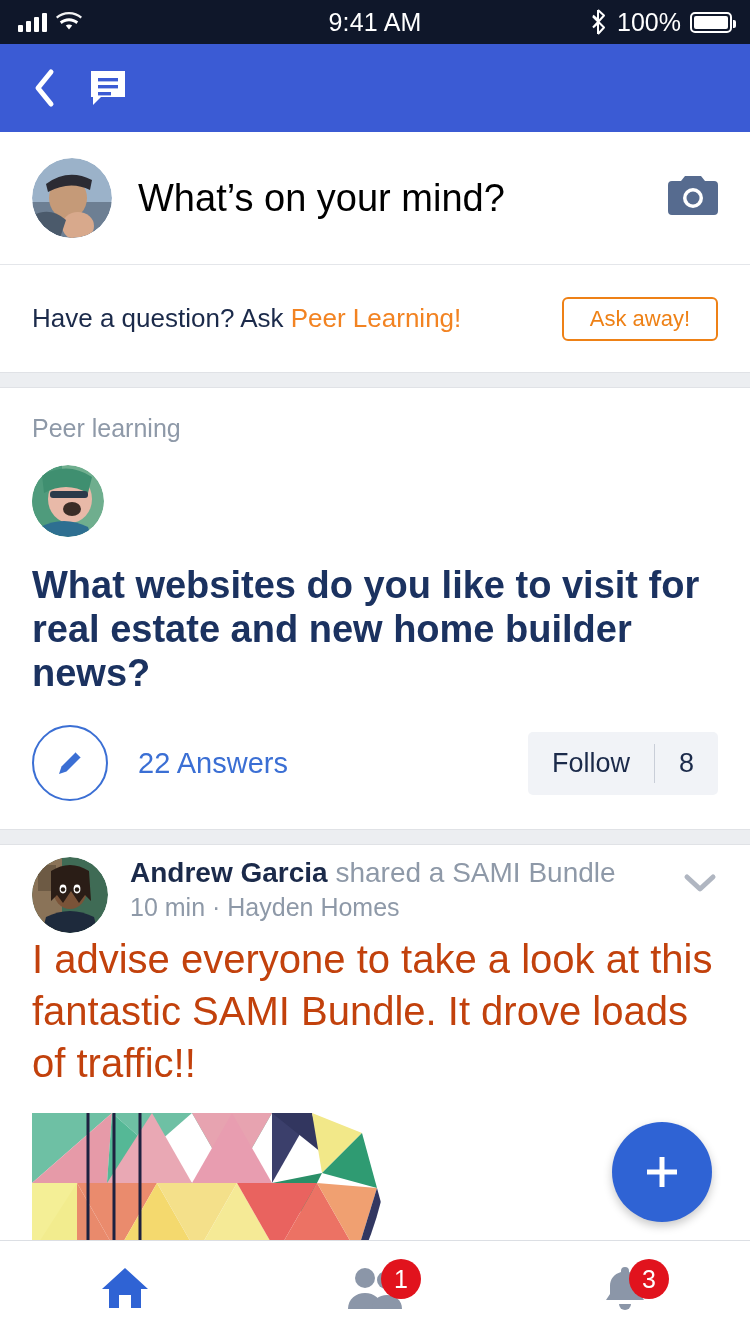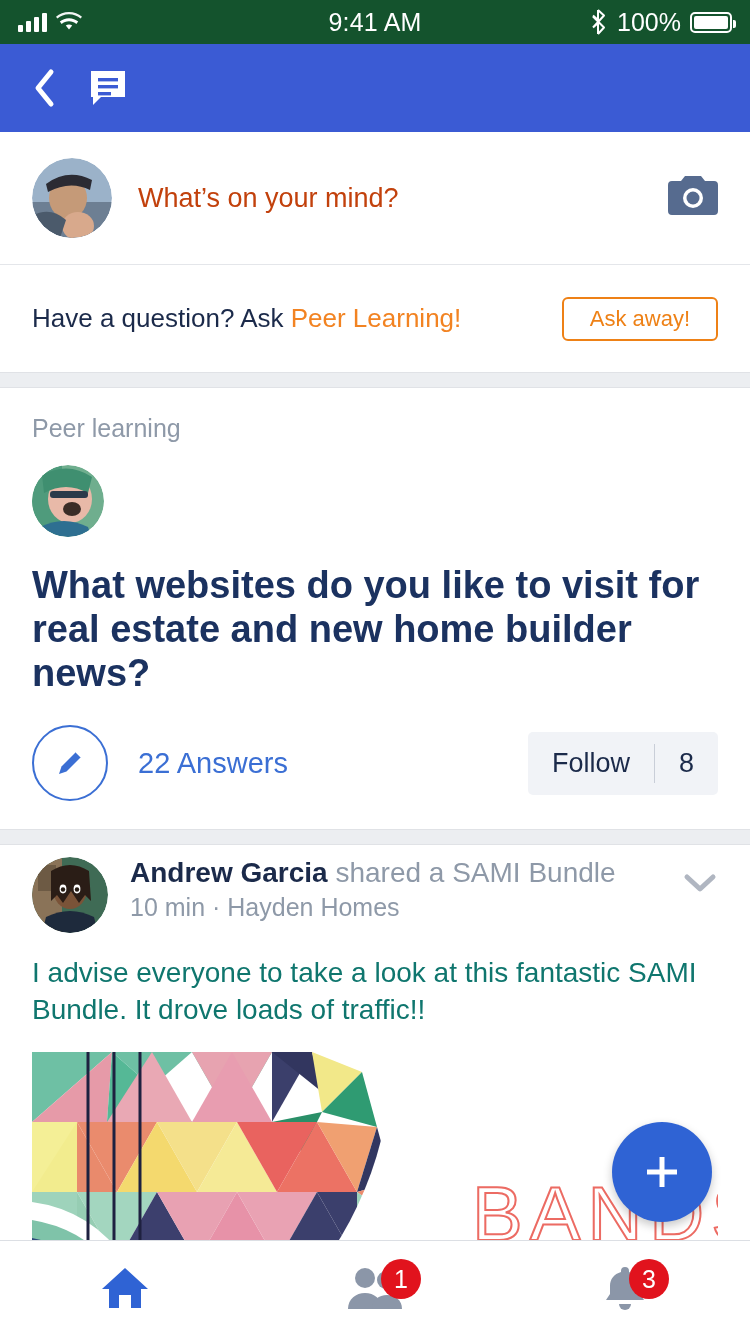--- a/index.html
+++ b/index.html
@@ -6,21 +6,21 @@
   html, body {
     width: 750px; height: 1334px;
     font-family: "Liberation Sans", sans-serif;
     background: #ffffff;
     overflow: hidden;
   }
   .phone { position: relative; width: 750px; height: 1334px; background: #ffffff; overflow: hidden; }
 
   
   .statusbar {
-    height: 44px; background: #14532d;
+    height: 44px; background: #0f172a;
     display: flex; align-items: center; justify-content: space-between;
     padding: 0 18px; color: #ffffff;
   }
   .sb-left, .sb-right { display: flex; align-items: center; gap: 9px; }
   .sb-time { font-size: 25px; letter-spacing: .2px; position: absolute; left: 0; right: 0; text-align: center; pointer-events: none; }
   .bars { display: flex; align-items: flex-end; gap: 3px; height: 20px; }
   .bars i { display: block; width: 5px; background: #fff; border-radius: 1px; }
   .bars i:nth-child(1){ height: 7px; }
   .bars i:nth-child(2){ height: 11px; }
   .bars i:nth-child(3){ height: 15px; }
@@ -43,21 +43,21 @@
   .search-ph { color: #9db2e8; font-size: 27px; }
   .msg-btn { width: 56px; display: flex; align-items: center; justify-content: center; cursor: pointer; }
 
   
   .composer {
     height: 133px; background: #fff; display: flex; align-items: center;
     padding: 0 32px; gap: 26px; border-bottom: 1px solid #e4e6ea;
   }
   .avatar { border-radius: 50%; overflow: hidden; flex: none; position: relative; }
   .composer .avatar { width: 80px; height: 80px; }
-  .composer-ph { flex: 1; color: #c2410c; font-size: 27px; }
+  .composer-ph { flex: 1; color: #000000; font-size: 38px; }
 
   
   .ask-strip {
     height: 107px; background: #fff; display: flex; align-items: center;
     padding: 0 32px; justify-content: space-between;
   }
   .ask-text { font-size: 26px; color: #1b2a4a; }
   .ask-text b { font-weight: normal; }
   .ask-link { color: #f28322; }
   .ask-btn {
@@ -91,21 +91,21 @@
   .follow-group { display: flex; align-items: stretch; background: #f1f3f7; border-radius: 5px; overflow: hidden; }
   .follow-btn { padding: 16px 24px; font-size: 27px; color: #1b2a4a; cursor: pointer; }
   .follow-div { width: 1px; background: #c9ced8; margin: 12px 0; }
   .follow-count { padding: 16px 24px; font-size: 27px; color: #1b2a4a; }
 
   
   .post2 { padding: 12px 32px 0; background: #fff; }
   .post2-head { display: flex; align-items: flex-start; gap: 22px; }
   .post2-head .avatar { width: 76px; height: 76px; }
   .chev { margin-left: auto; padding-top: 14px; cursor: pointer; }
-  .post-body { font-size: 28px; line-height: 1.3; color: #0f766e; margin-top: 22px; }
+  .post-body { font-size: 40px; line-height: 1.3; color: #c2410c; }
 
   
   .attach { margin-top: 24px; height: 210px; overflow: hidden; position: relative; background: #fff; }
   .bands-word {
     position: absolute; left: 440px; top: 118px;
     font-size: 76px; letter-spacing: 7px; color: #ec6b63;
     font-family: "Liberation Sans", sans-serif;
     -webkit-text-stroke: 2px #ec6b63; color: transparent;
   }
 

